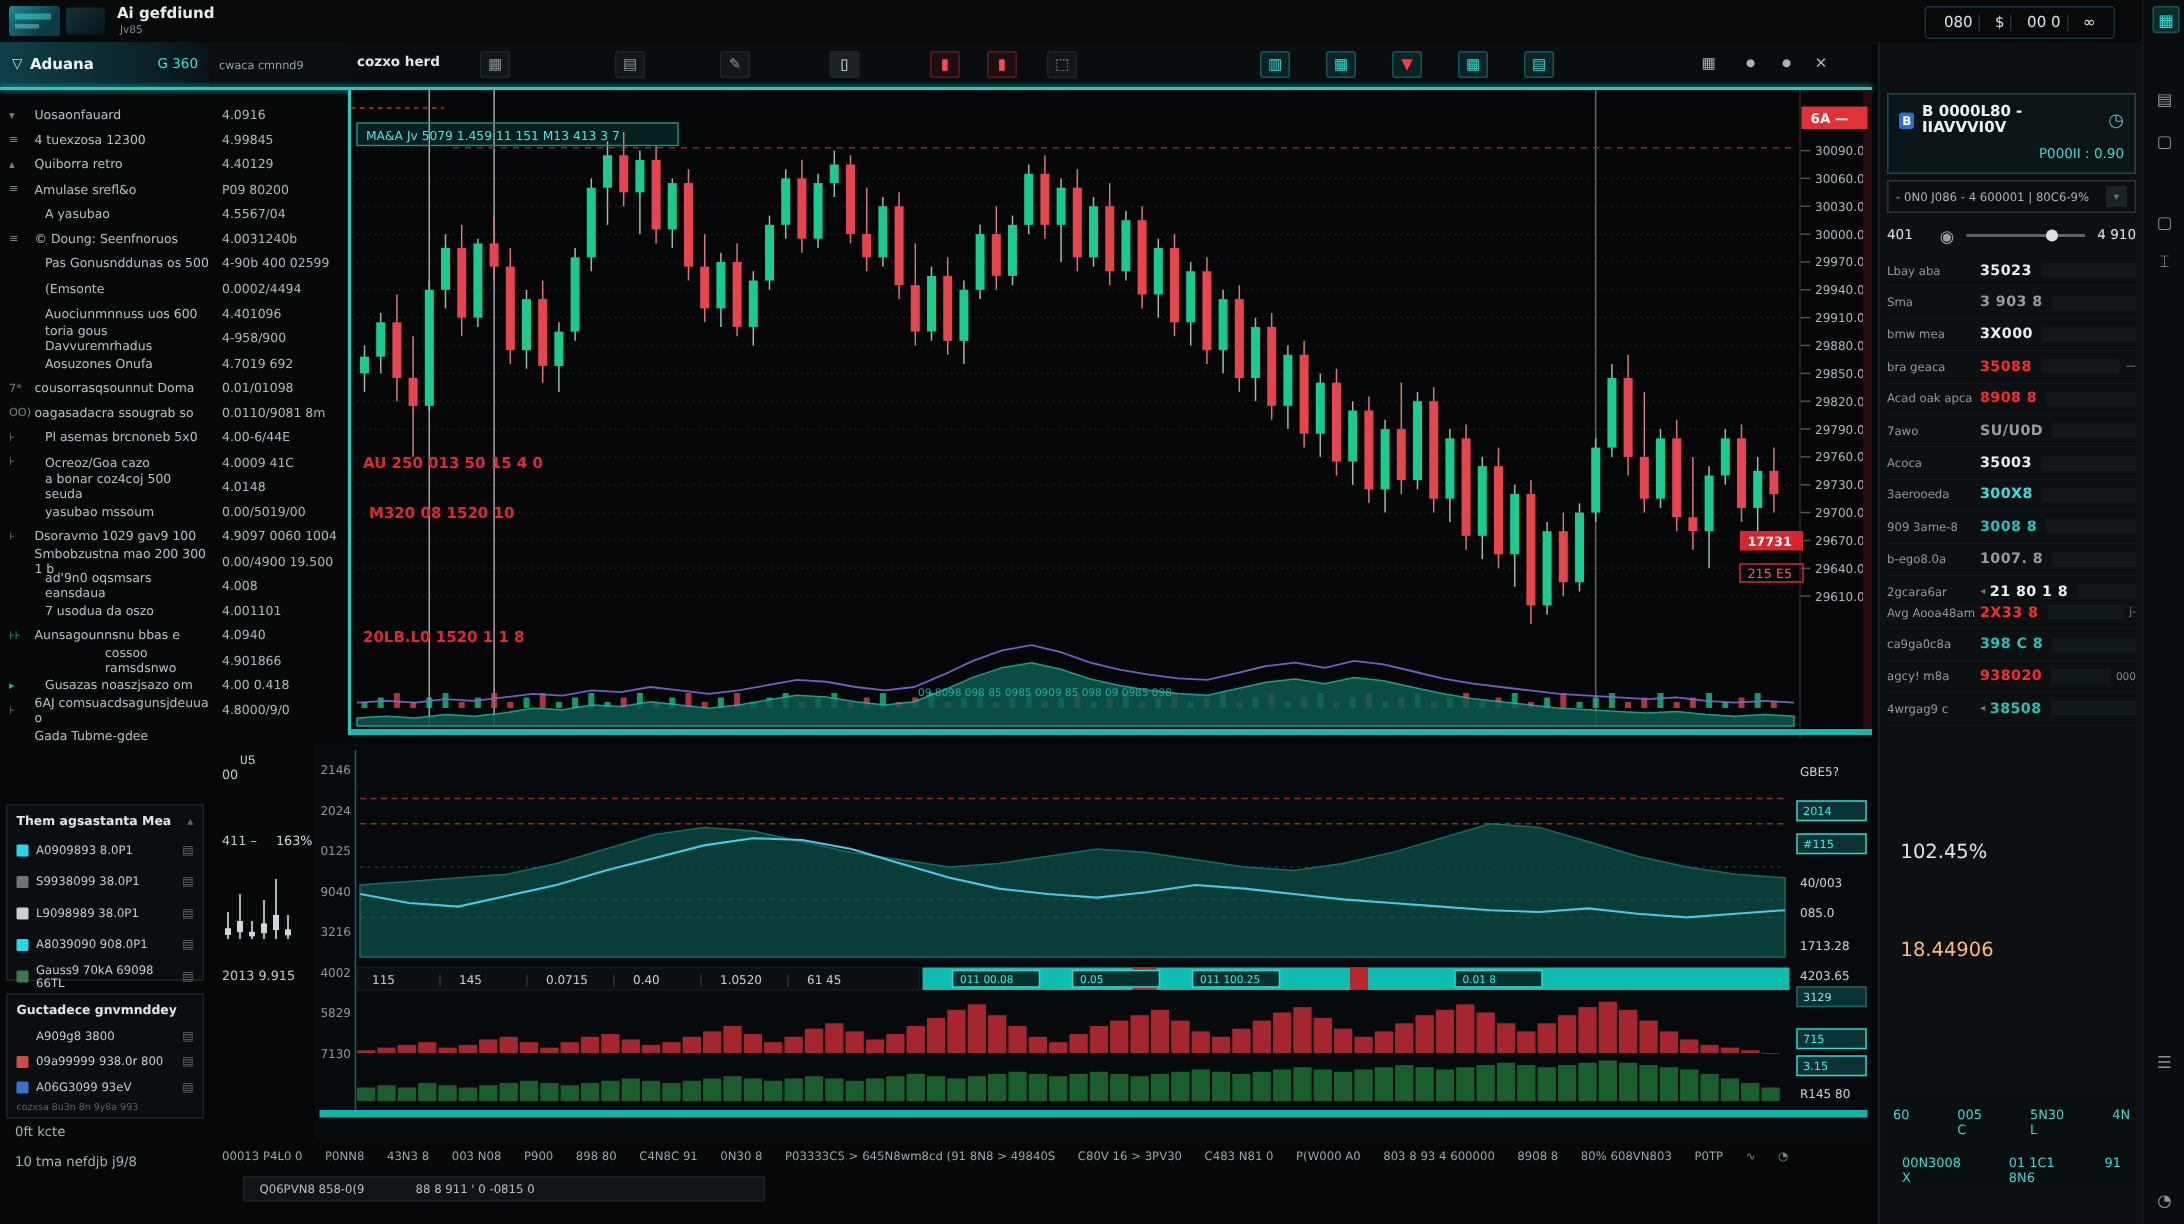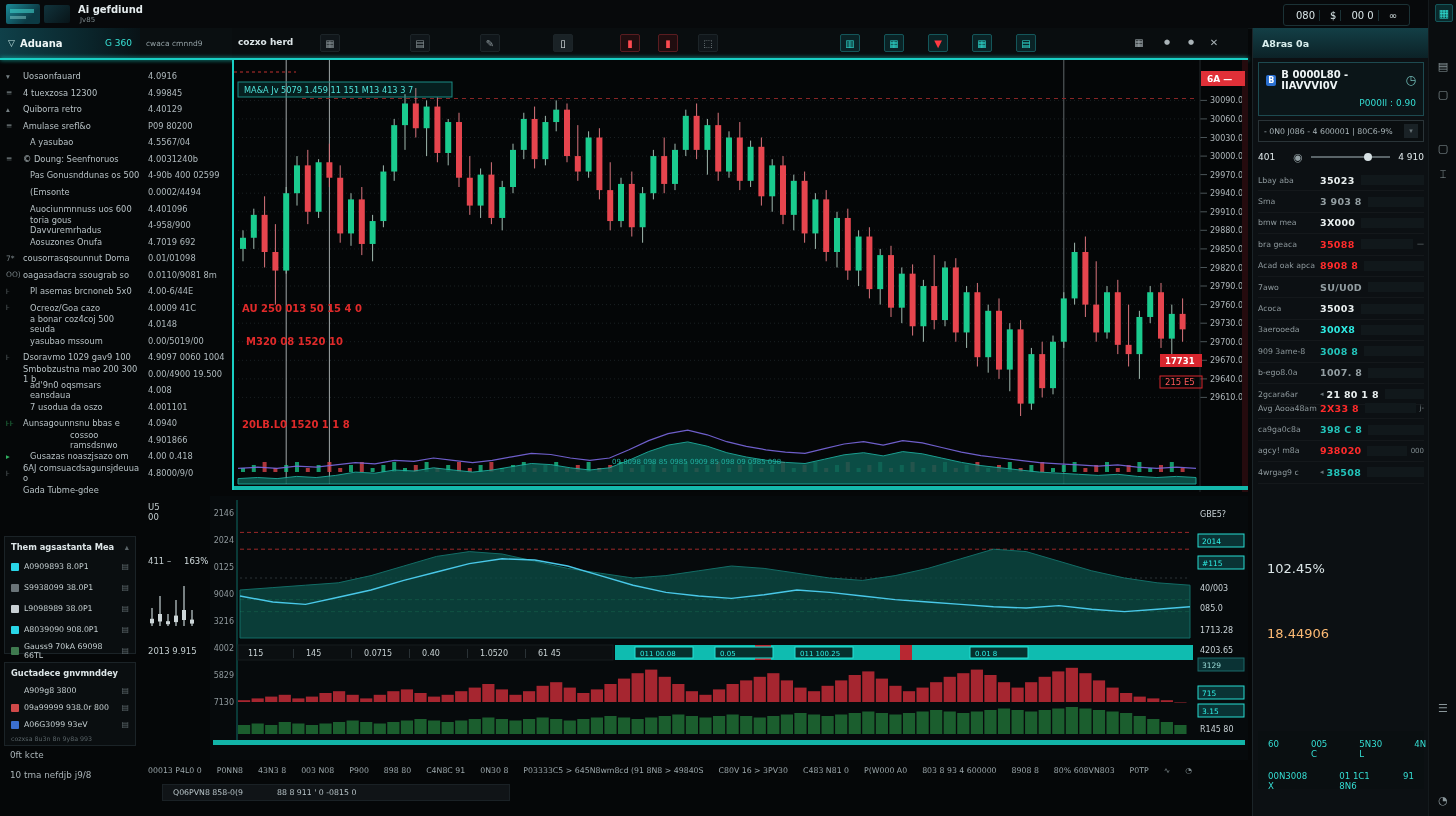--- a/index.html
+++ b/index.html
@@ -44,21 +44,21 @@
   .sb-sq{width:8px;height:8px;flex:none;margin-right:5px;border-radius:1px;}
   .sb-right-ic{margin-left:auto;color:#5f6a6e;font-size:8px;}
   #sb-footer{left:10px;top:750px;width:126px;font-size:8.8px;color:#a8b2b6;}
   #sb-footer .l2{margin-top:10px;}
   .footnote{font-size:6.3px;color:#5a6468;margin-top:2px;}
   
   #chart{left:232px;top:60px;width:1016px;height:432px;}
   #ind{left:210px;top:496px;width:1038px;height:264px;}
   
   #left-mini{left:140px;top:496px;width:70px;height:262px;font-size:8.5px;color:#c2ccce;}
-  #left-mini .r1{position:absolute;left:8px;top:6px;}
+  #left-mini .r1{position:absolute;left:20px;top:6px;font-family:Liberation Mono, monospace;}
   #left-mini .r2{position:absolute;left:8px;top:16px;}
   #left-mini .r3{position:absolute;left:8px;top:60px;}
   #left-mini .pct{position:absolute;left:44px;top:60px;color:#d4dee0;}
   #left-mini svg{position:absolute;left:6px;top:76px;}
   #left-mini .r4{position:absolute;left:8px;top:150px;}
   
   #statusbar{left:140px;top:758px;width:1116px;height:58px;}
   #sb-row1{position:absolute;left:8px;top:8px;display:flex;gap:15px;font-size:7.8px;color:#9aa6aa;white-space:nowrap;}
   #sb-row2{position:absolute;left:22px;top:26px;width:348px;height:17px;background:#101417;border:1px solid #1a2125;display:flex;align-items:center;gap:34px;padding:0 10px;box-sizing:border-box;font-size:7.8px;color:#b6c2c6;}
   
@@ -81,21 +81,21 @@
   .pr .lbl{width:62px;flex:none;}
   .pr .arr{color:#6a767a;font-size:7px;margin-right:3px;}
   .pr .val{font-size:9.5px;font-weight:bold;letter-spacing:.3px;}
   .pr .bar{flex:1;height:10px;background:#11181b;margin-left:6px;}
   .pr .sfx{margin-left:4px;font-size:7px;color:#7e8a8e;}
   .v-white{color:#e9efef;}.v-gray{color:#939ea2;}.v-red{color:#ff2b2b;}.v-cyan{color:#2de8e0;}.v-teal{color:#23c3ba;}
   #rp-big1{position:absolute;left:14px;top:533px;font-size:13px;color:#dce6e8;}
   #rp-big2{position:absolute;left:14px;top:598px;font-size:13px;color:#fdba74;}
   #rp-bottom{position:absolute;left:5px;top:703px;width:166px;height:58px;background:#0a0f11;border:1px solid #19232
 8;box-sizing:border-box;padding:8px 10px;}
-  #rp-bottom .row{display:flex;justify-content:space-between;font-size:8.6px;color:#35dcd2;margin-bottom:12px;gap:32px;}
+  #rp-bottom .row{display:flex;justify-content:center;font-size:8.6px;color:#35dcd2;margin-bottom:12px;gap:32px;}
   
   #estrip{left:1428px;top:0;width:28px;height:816px;background:#0a0d0f;border-left:1px solid #141a1d;}
   .e-ic{position:absolute;left:6px;width:16px;height:16px;display:flex;align-items:center;justify-content:center;font-size:11px;color:#8a969a;}
   .e-ic.teal{color:#2fe0d4;background:#0a2a2c;border:1px solid #14565a;border-radius:2px;}
 </style>
 </head>
 <body>
 
 <div id="root">
 
@@ -923,21 +923,20 @@
         <span style="color: rgb(126, 138, 142);">∿</span>
         <span style="color: rgb(126, 138, 142);">◔</span>
       </div>
     <div id="sb-row2">
         <span>Q06PVN8 858-0(9</span>
         <span>88 8 911 ' 0 -0815 0</span>
       </div>
   </div>
 
   <div id="rpanel" class="abs">
-    <div id="rp-head">A8ras 0a</div>
     <div id="rp-order">
       <div class="t">
         <span class="bsq">B</span>
         <span>B 0000L80 - IIAVVVI0V</span>
         <span class="circ">◷</span>
       </div>
       <div class="sub">P000II : 0.90</div>
     </div>
     <div id="rp-input">
       <span>- 0N0 J086 - 4 600001 | 80C6-9%</span>

